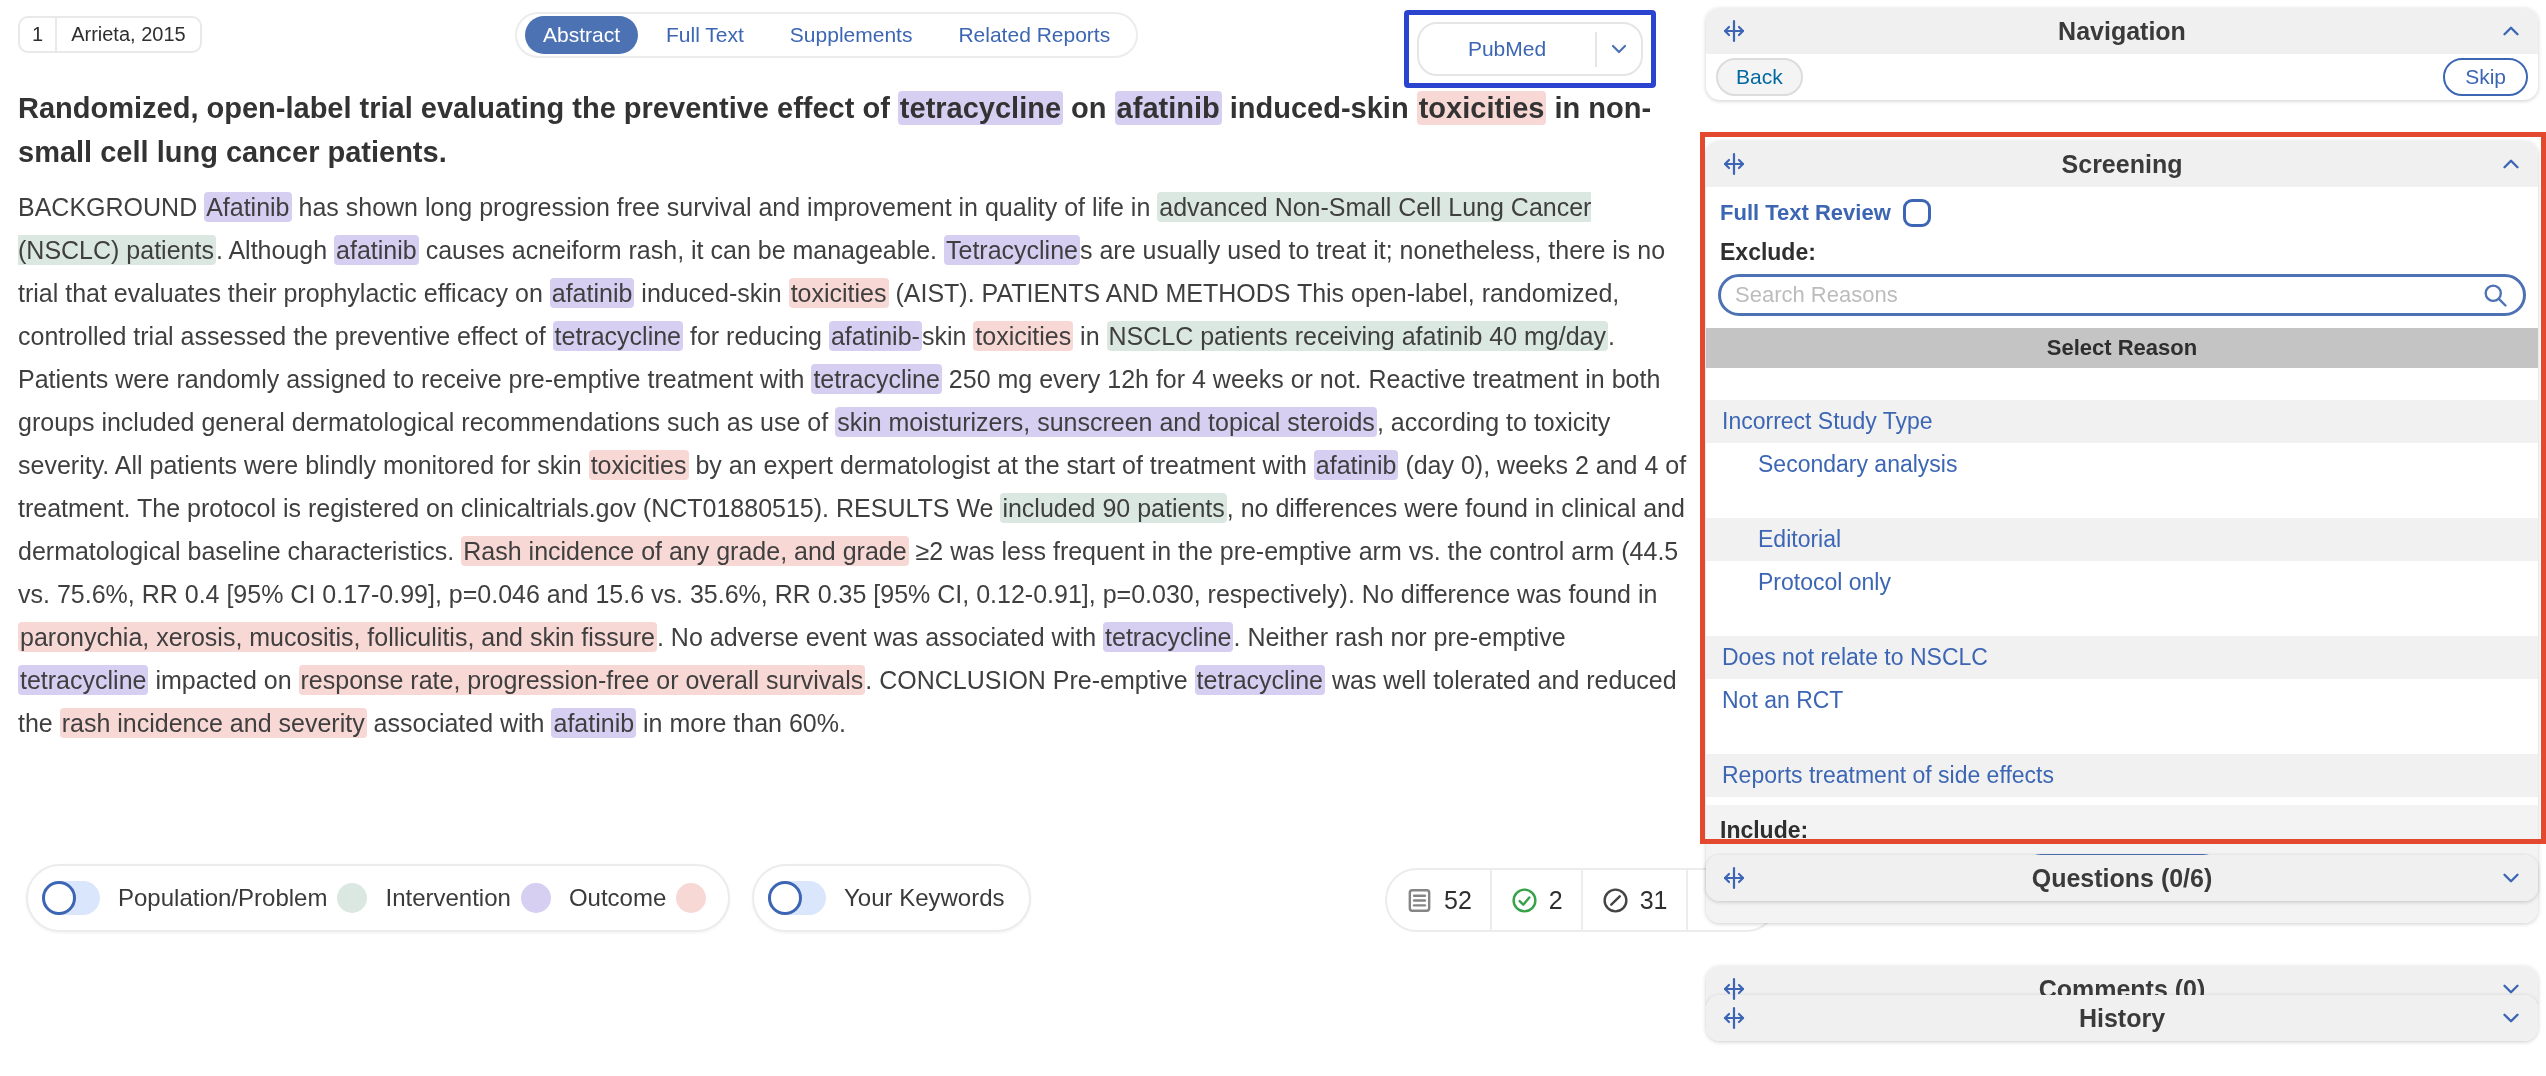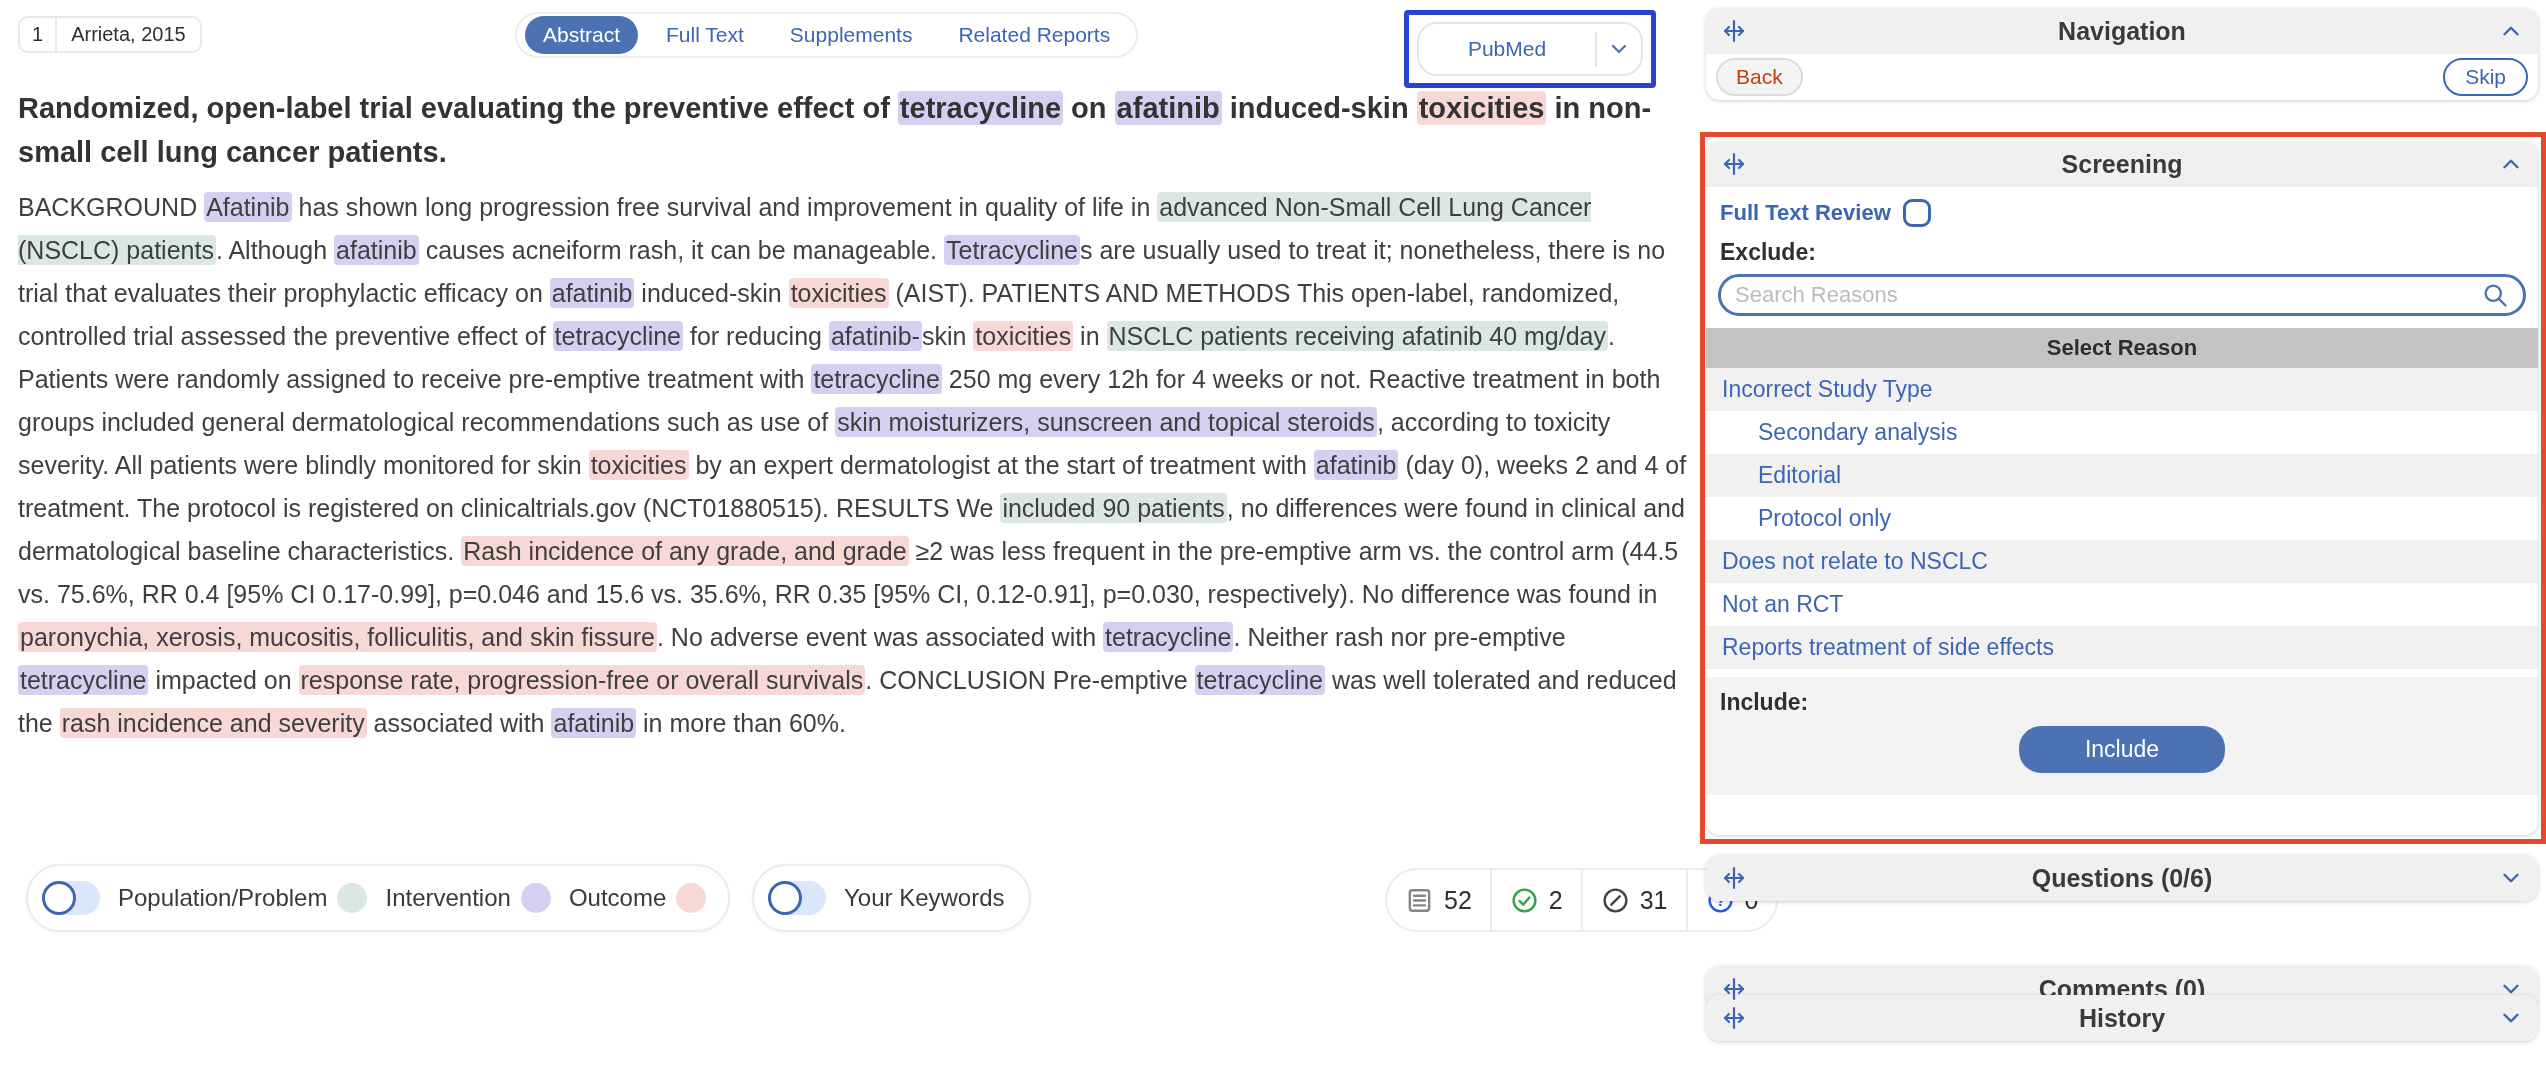--- a/index.html
+++ b/index.html
@@ -52,40 +52,40 @@
   .panel-card { position:absolute; left:1706px; width:832px; border-radius:14px; background:#fff;
     box-shadow:0 1px 4px rgba(0,0,0,.2); overflow:hidden; }
   .card-header { height:46px; background:#f0f0f0; display:flex; align-items:center; padding:0 14px; position:relative;gap:44px; }
   .card-title { position:absolute; left:0; right:0; text-align:center; font-weight:bold; font-size:25px; color:#3a3a3a; }
   .hdr-left { z-index:1; display:flex; align-items:center; }
   .hdr-right { z-index:1; margin-left:auto; display:flex; align-items:center; cursor:pointer; }
   .icon { display:block; }
 
   #card-navigation { top:8px; }
   .nav-content { height:46px; display:flex; align-items:center; justify-content:space-between; padding:0 10px; }
-  .btn-back { border:2px solid #dcdcdc; color:#c2410c; background:#f4f4f4; border-radius:19px; padding:5px 18px; font-size:21px; }
+  .btn-back { border:2px solid #dcdcdc; color:#0369a1; background:#f4f4f4; border-radius:19px; padding:5px 18px; font-size:21px; }
   .btn-skip { border:2px solid #3c66b4; color:#3c66b4; background:#fff; border-radius:19px; padding:5px 20px; font-size:21px; cursor:pointer; }
 
   .red-annotation { position:absolute; left:1700px; top:132px; width:846px; height:712px;
     border:5px solid #e2492e; z-index:60; pointer-events:none; }
 
   #card-screening { top:141px; min-height:694px; }
   .ftr-row { padding:12px 14px 4px; display:flex; align-items:center; gap:12px; }
   .ftr-label { color:#3c66b4; font-weight:bold; font-size:22px; }
   .checkbox { width:28px; height:28px; border:3px solid #3c66b4; border-radius:9px; background:#fff; cursor:pointer; }
   .pill-input { margin:6px 12px 12px; height:42px; border:3px solid #4d72b3; border-radius:21px;
     display:flex; align-items:center; padding:0 14px; background:#fff; }
   .pill-input input { flex:1; border:none; outline:none; font-size:22px; color:#444; background:transparent;
     font-family:"Liberation Sans", sans-serif; }
   .pill-input input::placeholder { color:#bcbcbc; }
   .pill-input svg { width:28px; height:28px; flex:0 0 auto; cursor:pointer; }
   .exclude-label, .include-label { font-weight:bold; font-size:23px; color:#2f2f2f; padding:8px 14px 2px; }
   .select-reason-bar { background:#c4c4c4; text-align:center; font-weight:bold; font-size:22px; color:#2e2e2e; padding:7px 0; margin-top:4px; }
   .reason { font-size:23px; color:#3c66b4; padding:8px 16px; background:#fff; cursor:pointer; }
-  .reason.alt { background:#f1f1f1; }
+  .reason.alt { background:#f1f1f1;margin-top:32px; }
   .reason.indent { padding-left:52px; }
   .include-section { background:#f3f3f3; margin-top:8px; padding:4px 0 22px; }
   .btn-include { display:block; margin:8px auto 0; background:#4d72b3; color:#fff; border:none;
     border-radius:22px; font-size:23px; padding:10px 66px; cursor:pointer; font-family:"Liberation Sans", sans-serif; }
 
   #card-questions { top:855px; }
   #card-comments { top:966px; }
   #card-history { top:995px; }
 </style>
 </head>

